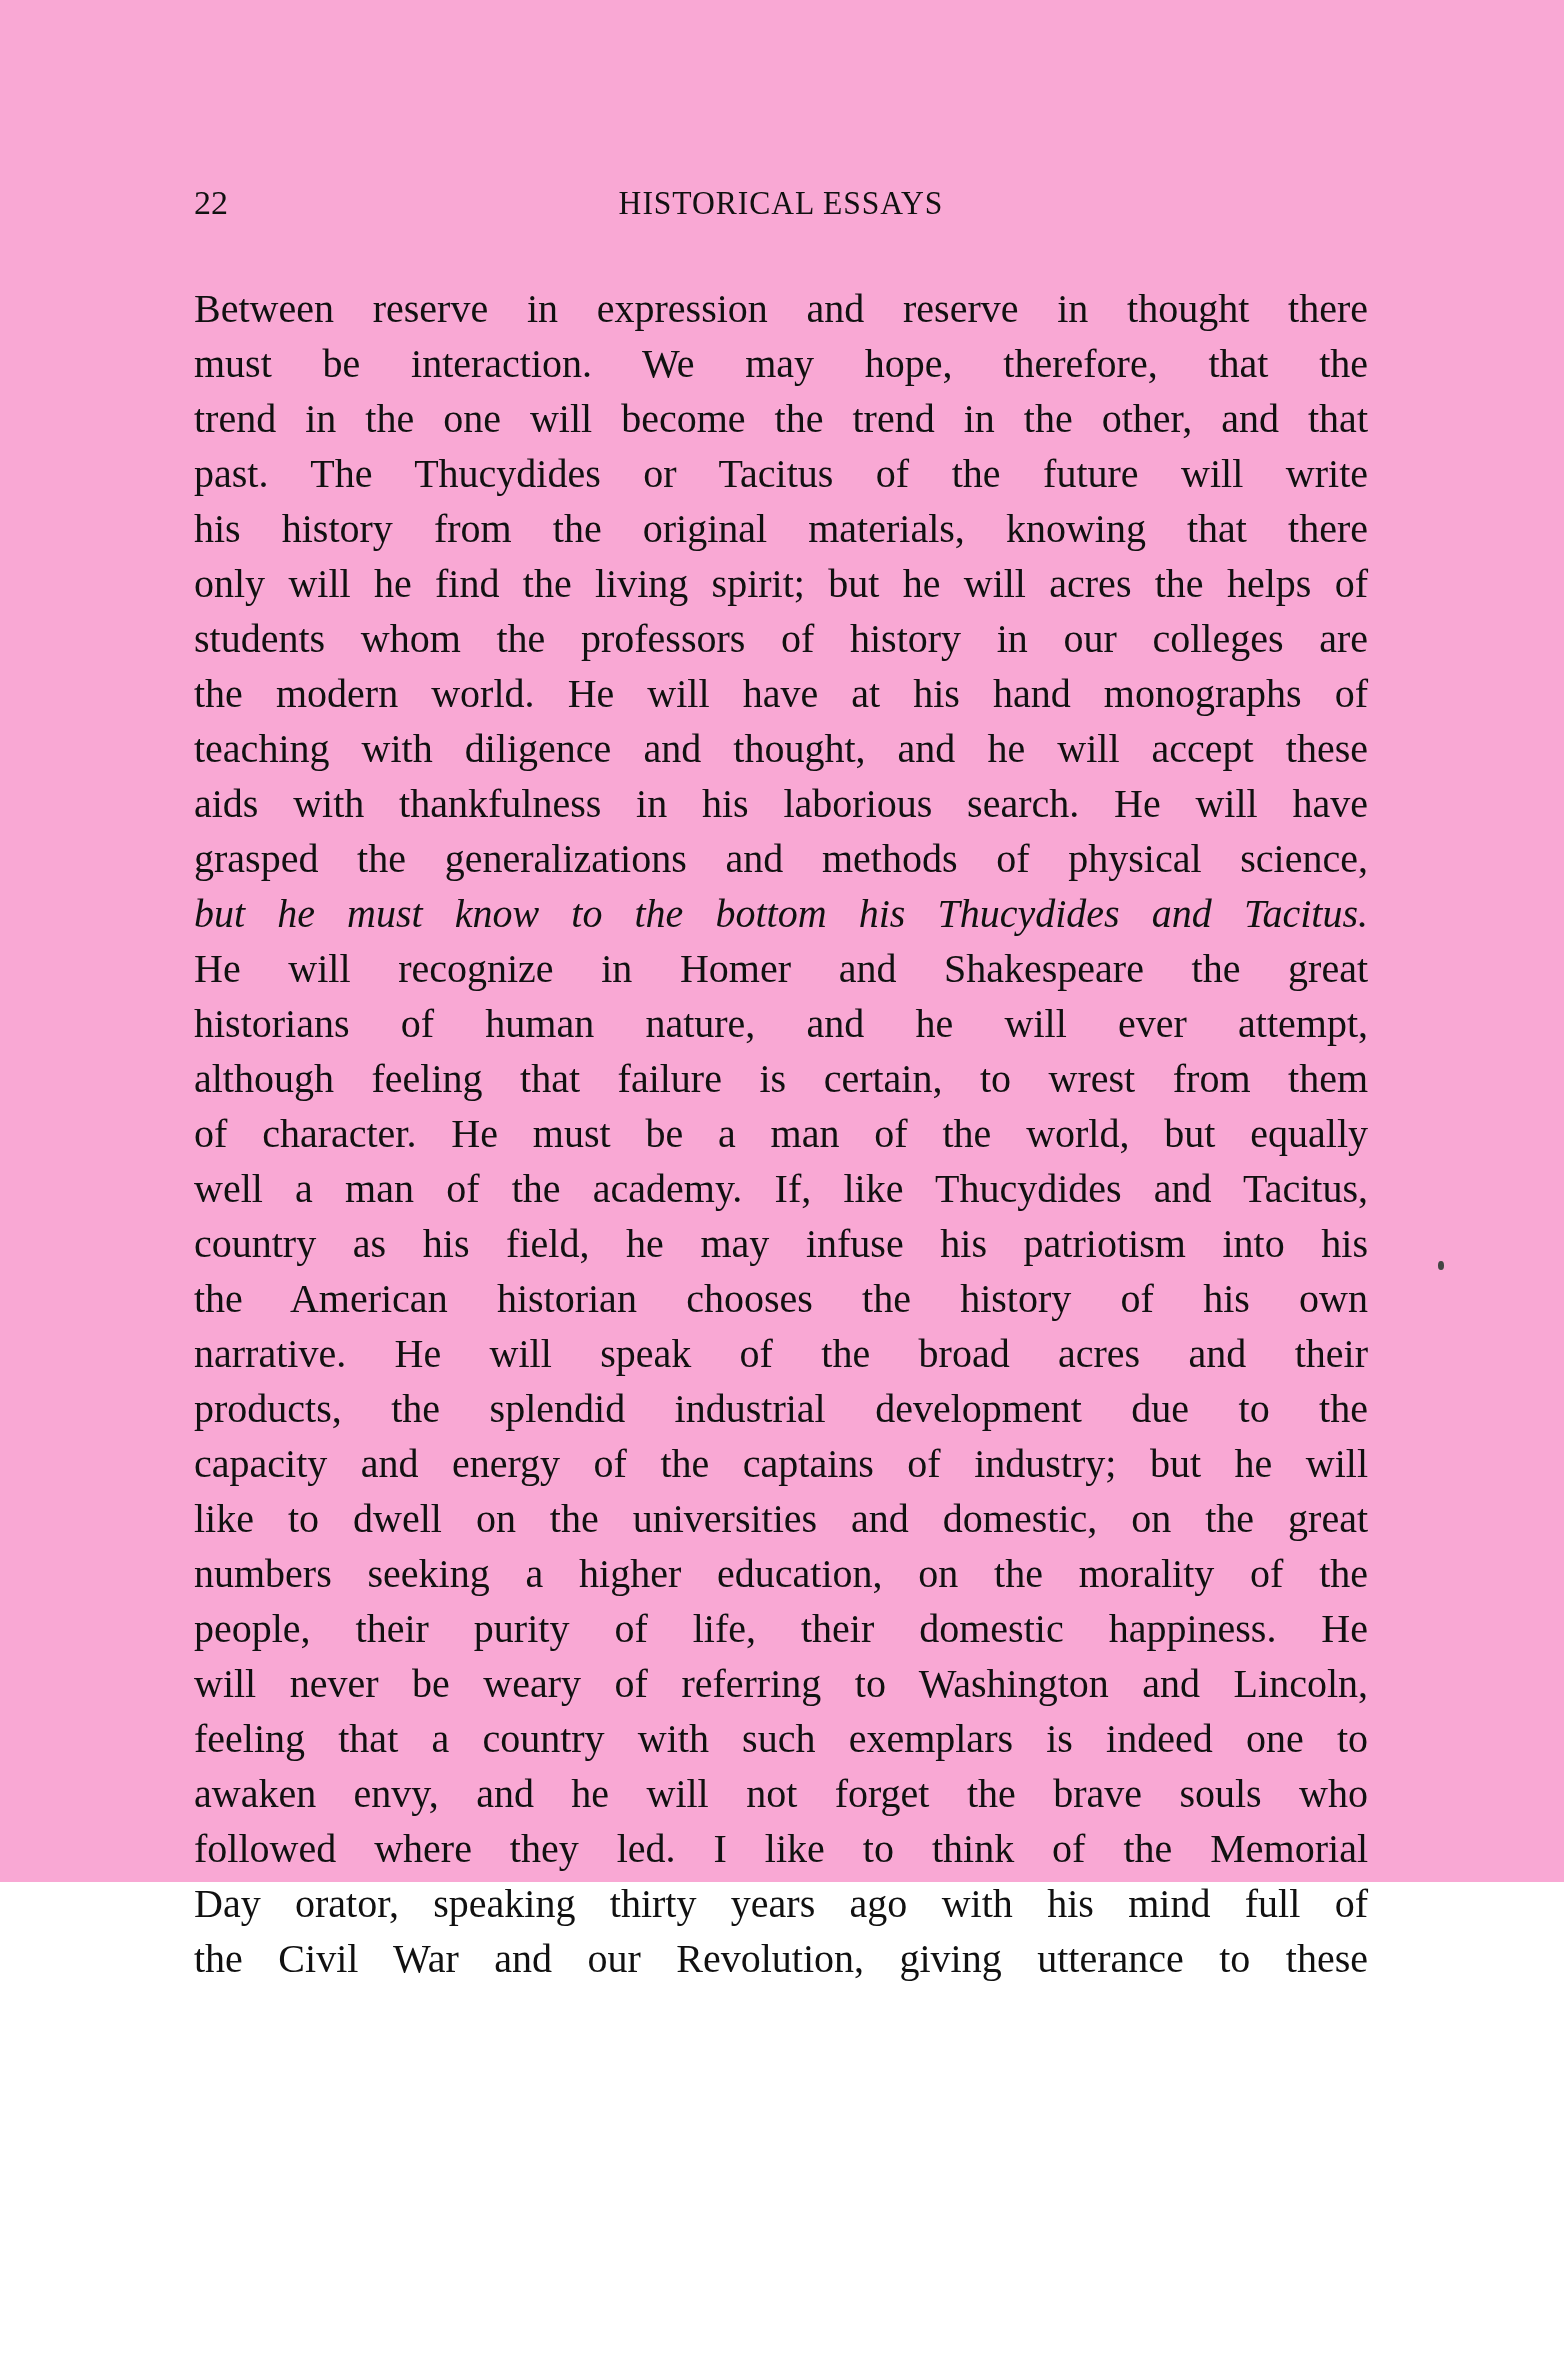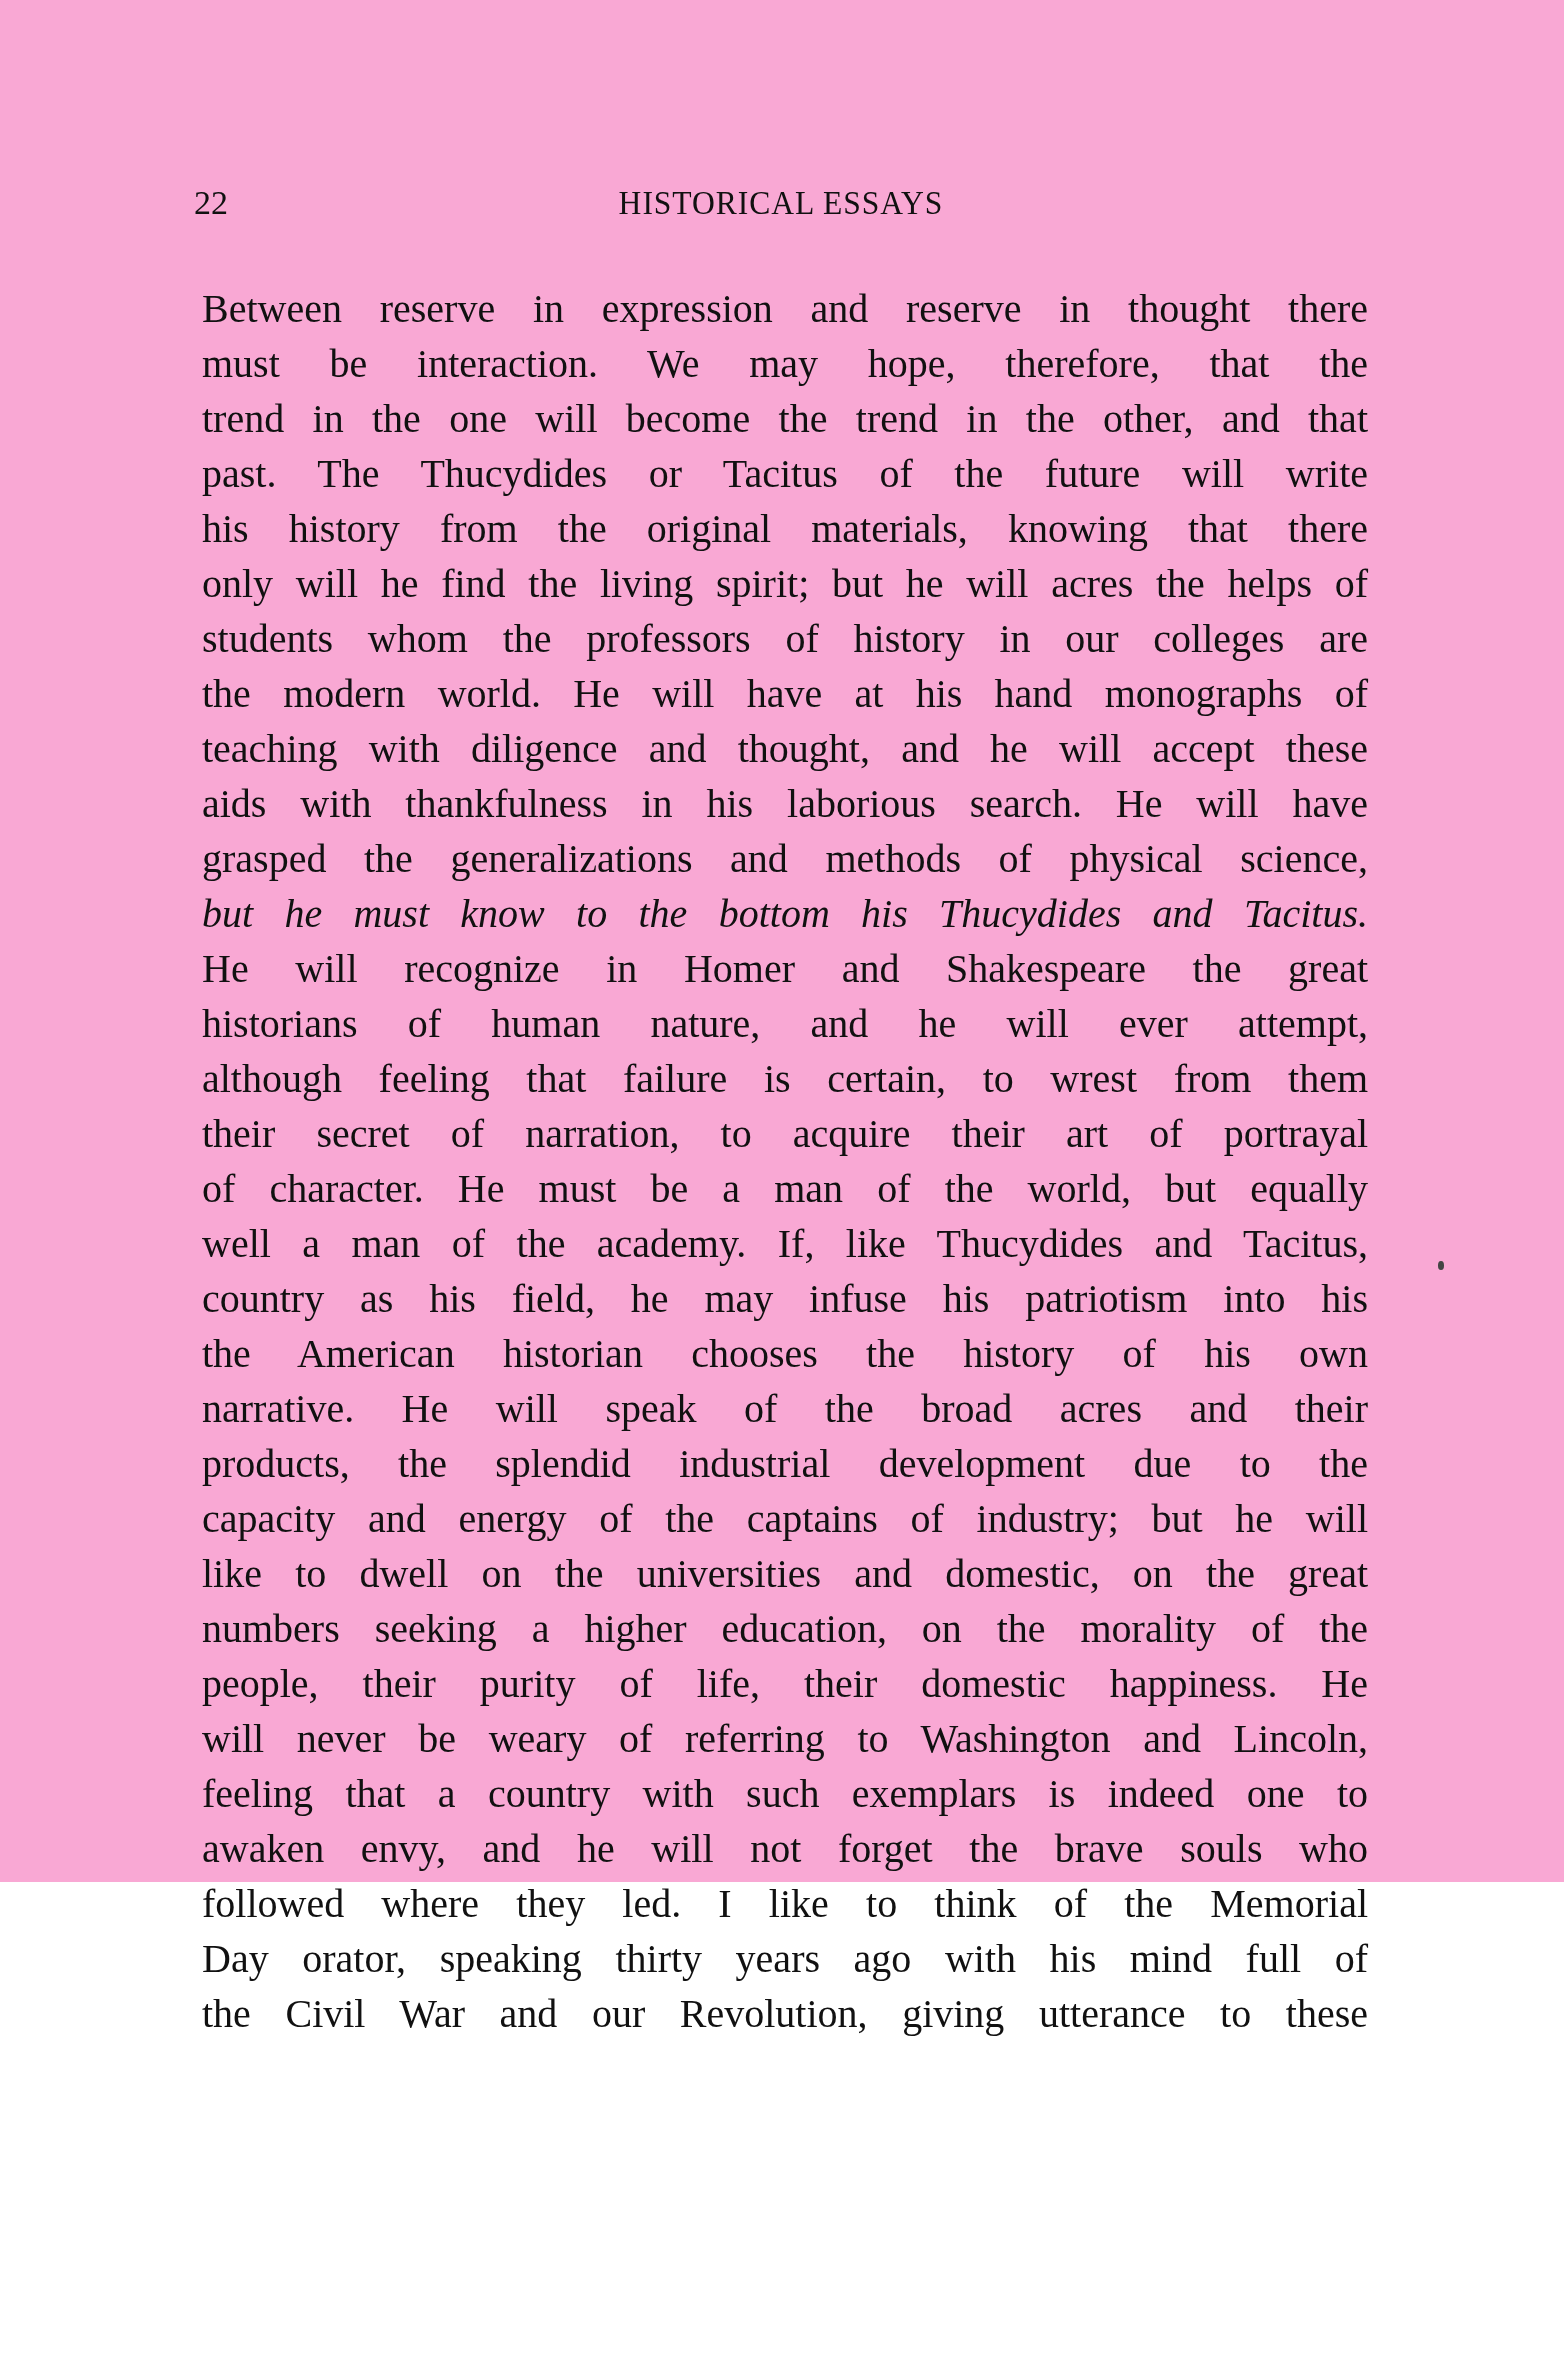--- a/index.html
+++ b/index.html
@@ -2,21 +2,21 @@
 <html><head>
 <meta charset="utf-8">
 <style>
   html, body { margin: 0; padding: 0; background: #ffffff; }
   body { width: 1564px; height: 2361px; position: relative; overflow: hidden; }
   .page { position: absolute; left: 0; top: 0; width: 1564px; height: 1882px; background: #f9a8d4; color: #111; font-family: "Liberation Serif", "DejaVu Serif", serif; padding-left: 44px; }
   .running-head { position: absolute; top: 184px; left: 194px; width: 1174px; height: 49px; font-size: 34px; }
   .page-number { position: absolute; left: 0; top: 0; }
   .running-title { position: absolute; left: 0; width: 100%; text-align: center; top: 0; letter-spacing: 1px; transform: scaleX(0.93); }
   .body-text { position: absolute; top: 281px; left: 194px; width: 1174px; }
-  .line { display: block; height: 55px; line-height: 55px; font-size: 40px; text-align: justify; text-align-last: justify; white-space: nowrap; overflow: visible; margin-left: 8px; }
+  .line { display: block; height: 55px; line-height: 55px; font-size: 40px; text-align: justify; text-align-last: justify; white-space: nowrap; overflow: visible; }
   .line > span { display: inline-block; width: 100%; text-align: justify; text-align-last: justify; white-space: normal; }
   .mark { position: absolute; background: #444; border-radius: 50%; }
 </style>
 </head>
 <body>
 
 <div class="page">
   <div class="running-head">
     <span class="page-number">22</span>
     <div class="running-title">HISTORICAL ESSAYS</div>
@@ -31,21 +31,20 @@
       <div class="line"><span style="width: 100%; white-space: normal;">only will he find the living spirit; but he will acres the helps of</span></div>
       <div class="line"><span style="width: 100%; white-space: normal;">students whom the professors of history in our colleges are</span></div>
       <div class="line"><span style="width: 100%; white-space: normal;">the modern world. He will have at his hand monographs of</span></div>
       <div class="line"><span style="width: 100%; white-space: normal;">teaching with diligence and thought, and he will accept these</span></div>
       <div class="line"><span style="width: 100%; white-space: normal;">aids with thankfulness in his laborious search. He will have</span></div>
       <div class="line"><span style="width: 100%; white-space: normal;">grasped the generalizations and methods of physical science,</span></div>
       <div class="line"><span style="width: 100%; white-space: normal; font-style: italic;">but he must know to the bottom his Thucydides and Tacitus.</span></div>
       <div class="line"><span style="width: 100%; white-space: normal;">He will recognize in Homer and Shakespeare the great</span></div>
       <div class="line"><span style="width: 100%; white-space: normal;">historians of human nature, and he will ever attempt,</span></div>
       <div class="line"><span style="width: 100%; white-space: normal;">although feeling that failure is certain, to wrest from them</span></div>
-      <div class="line"><span style="width: 100%; white-space: normal;">their secret of narration, to acquire their art of portrayal</span></div>
       <div class="line"><span style="width: 100%; white-space: normal;">of character. He must be a man of the world, but equally</span></div>
       <div class="line"><span style="width: 100%; white-space: normal;">well a man of the academy. If, like Thucydides and Tacitus,</span></div>
       <div class="line"><span style="width: 100%; white-space: normal;">country as his field, he may infuse his patriotism into his</span></div>
       <div class="line"><span style="width: 100%; white-space: normal;">the American historian chooses the history of his own</span></div>
       <div class="line"><span style="width: 100%; white-space: normal;">narrative. He will speak of the broad acres and their</span></div>
       <div class="line"><span style="width: 100%; white-space: normal;">products, the splendid industrial development due to the</span></div>
       <div class="line"><span style="width: 100%; white-space: normal;">capacity and energy of the captains of industry; but he will</span></div>
       <div class="line"><span style="width: 100%; white-space: normal;">like to dwell on the universities and domestic, on the great</span></div>
       <div class="line"><span style="width: 100%; white-space: normal;">numbers seeking a higher education, on the morality of the</span></div>
       <div class="line"><span style="width: 100%; white-space: normal;">people, their purity of life, their domestic happiness. He</span></div>

